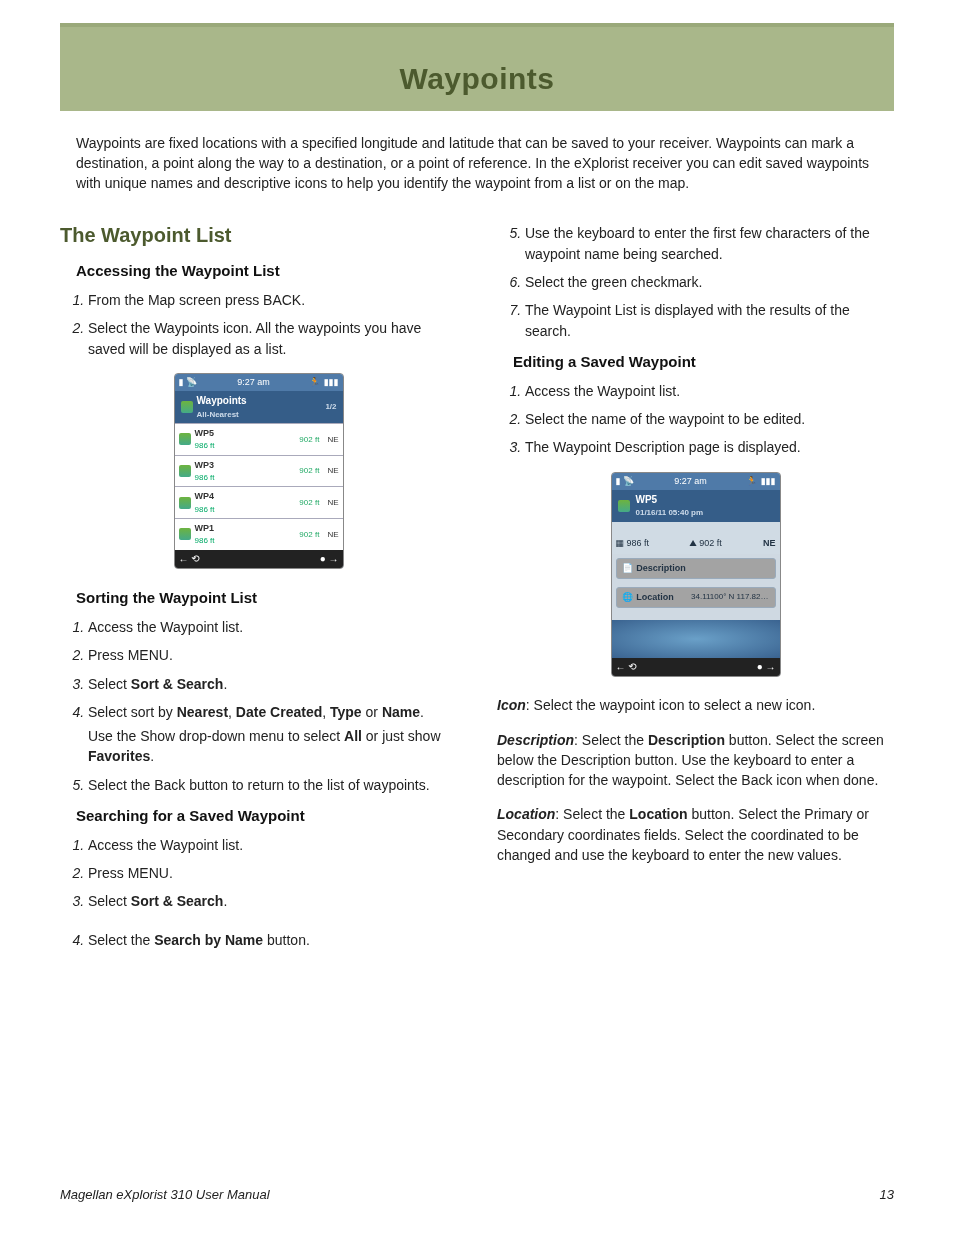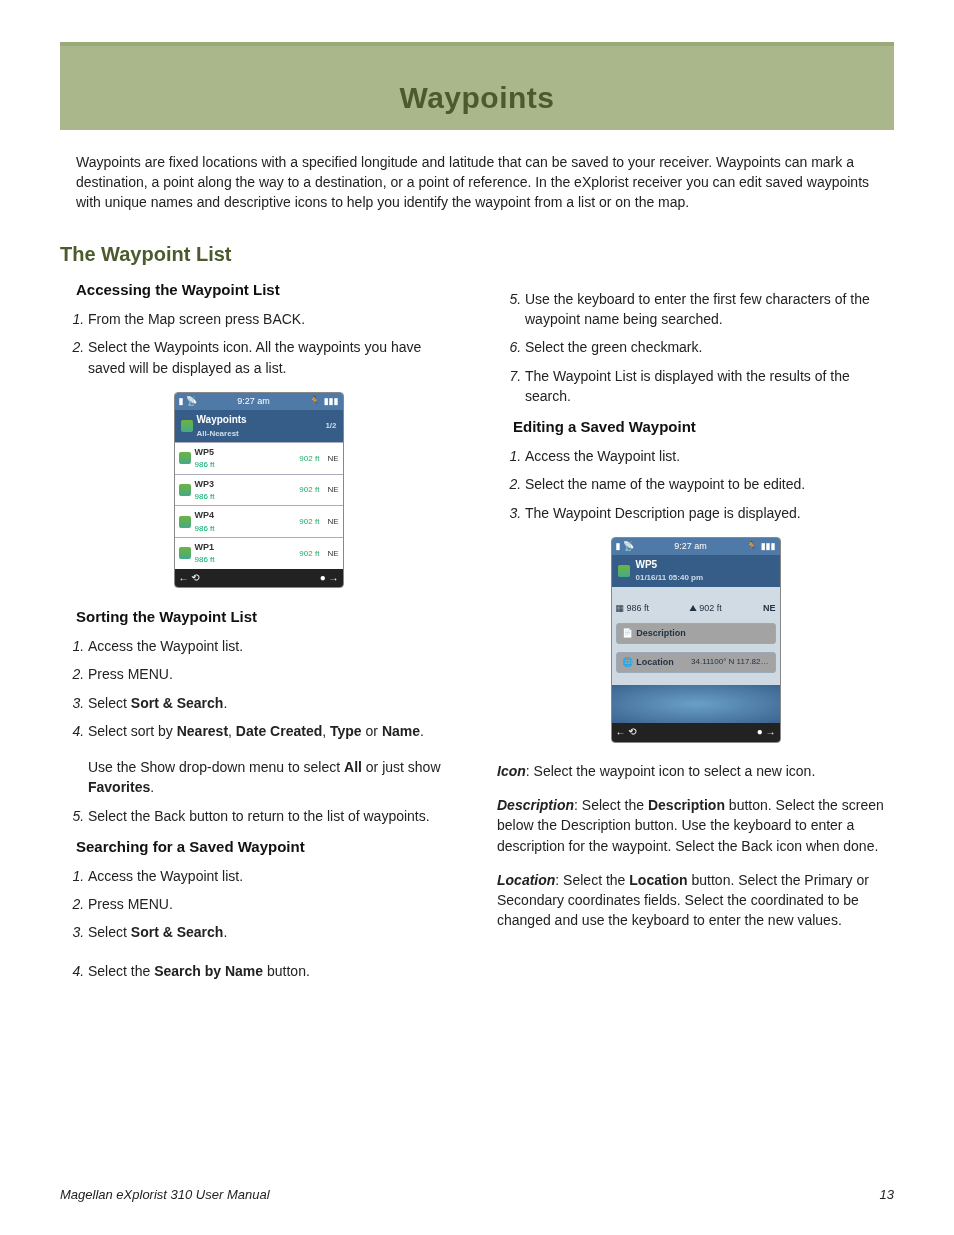--- a/index.html
+++ b/index.html
@@ -7,21 +7,21 @@
     margin: 0;
     font-family: Arial, sans-serif;
     font-size: 14px;
     line-height: 1.45;
     color: #222;
     background: #fff;
   }
   .page {
     width: 954px;
     margin: 0 auto;
-    padding: 42px 60px 40px 60px;
+    padding: 23px 60px 40px 60px;
     position: relative;
     min-height: 1235px;
   }
   .title-banner {
     background: #a9b78a;
     padding: 30px 10px 10px 10px;
     border-top: 4px solid #9aa97a;
     margin-bottom: 22px;
   }
   .title-banner h1 {
@@ -31,21 +31,20 @@
     font-size: 30px;
     font-weight: 700;
     letter-spacing: 0.5px;
   }
   .intro-para {
     margin: 0 0 22px 16px;
   }
   .columns {
     display: flex;
     gap: 40px;
-    align-items: center;
   }
   .col { flex: 1 1 0; }
   h2.section {
     color: #4c5a2e;
     font-size: 20px;
     margin: 6px 0 10px 0;
     font-weight: 700;
   }
   h4.sub {
     font-size: 15px;
@@ -61,21 +60,21 @@
     font-style: italic;
     margin: 8px 0;
   }
   ol.steps > li .step-body {
     font-style: normal;
     display: inline;
   }
   ol.steps > li .step-extra {
     font-style: normal;
     display: block;
-    margin-top: 16px;
+    margin-top: 4px;
   }
   .device-shot {
     margin: 14px auto 18px auto;
     display: block;
   }
   .device {
     width: 170px;
     border: 1px solid #888;
     border-radius: 4px;
     overflow: hidden;

